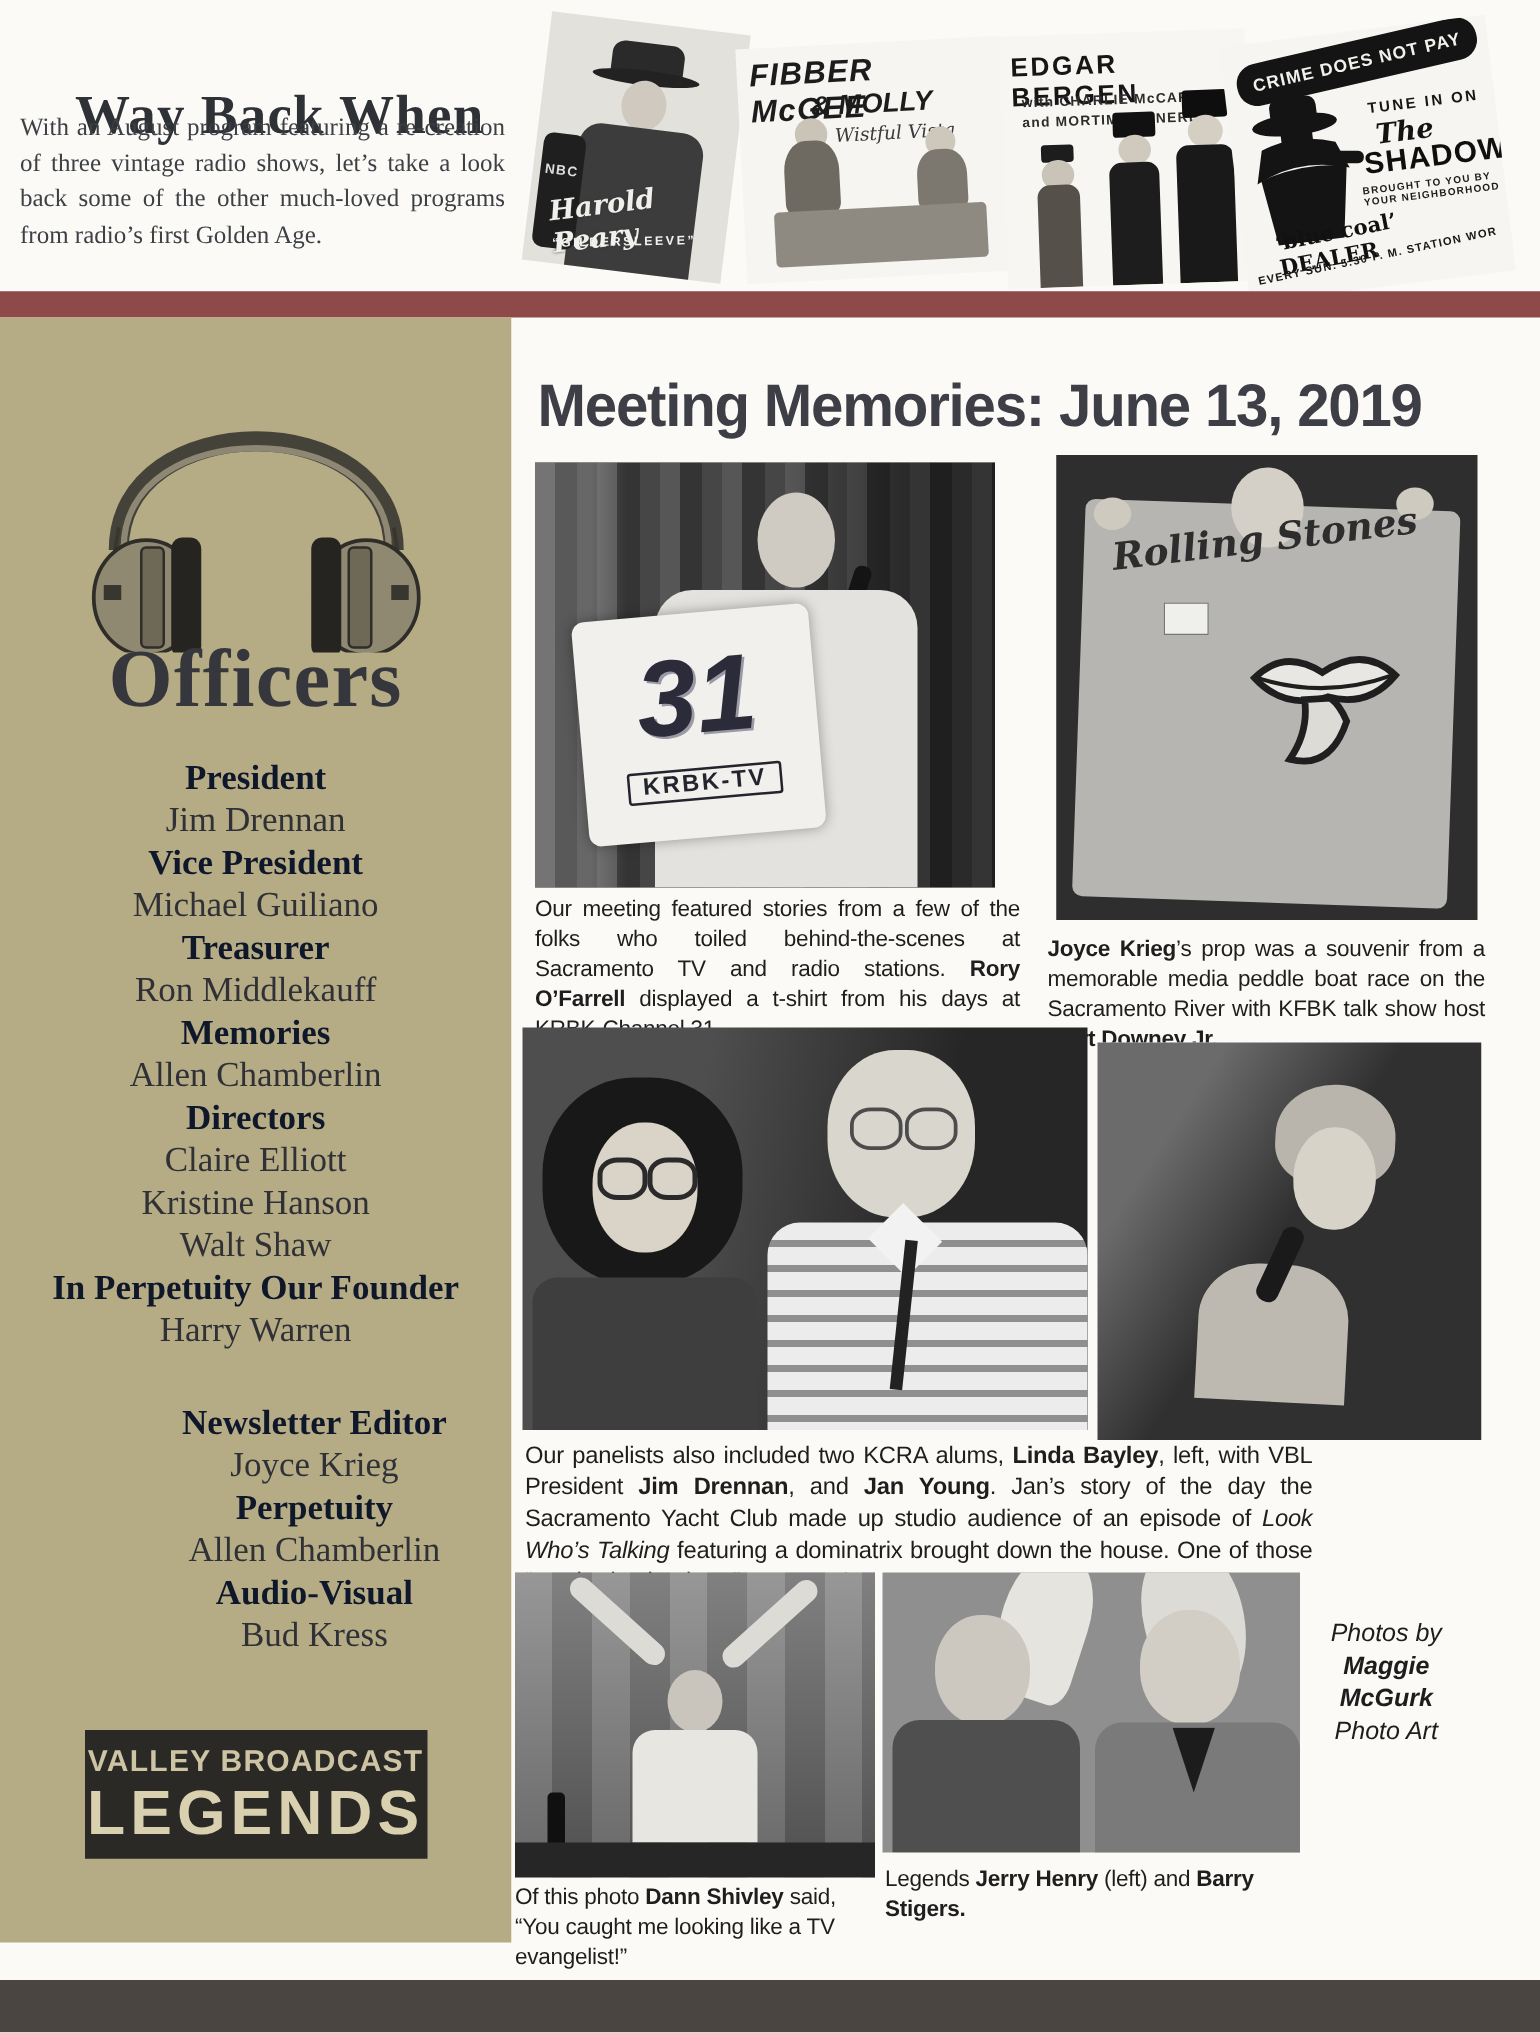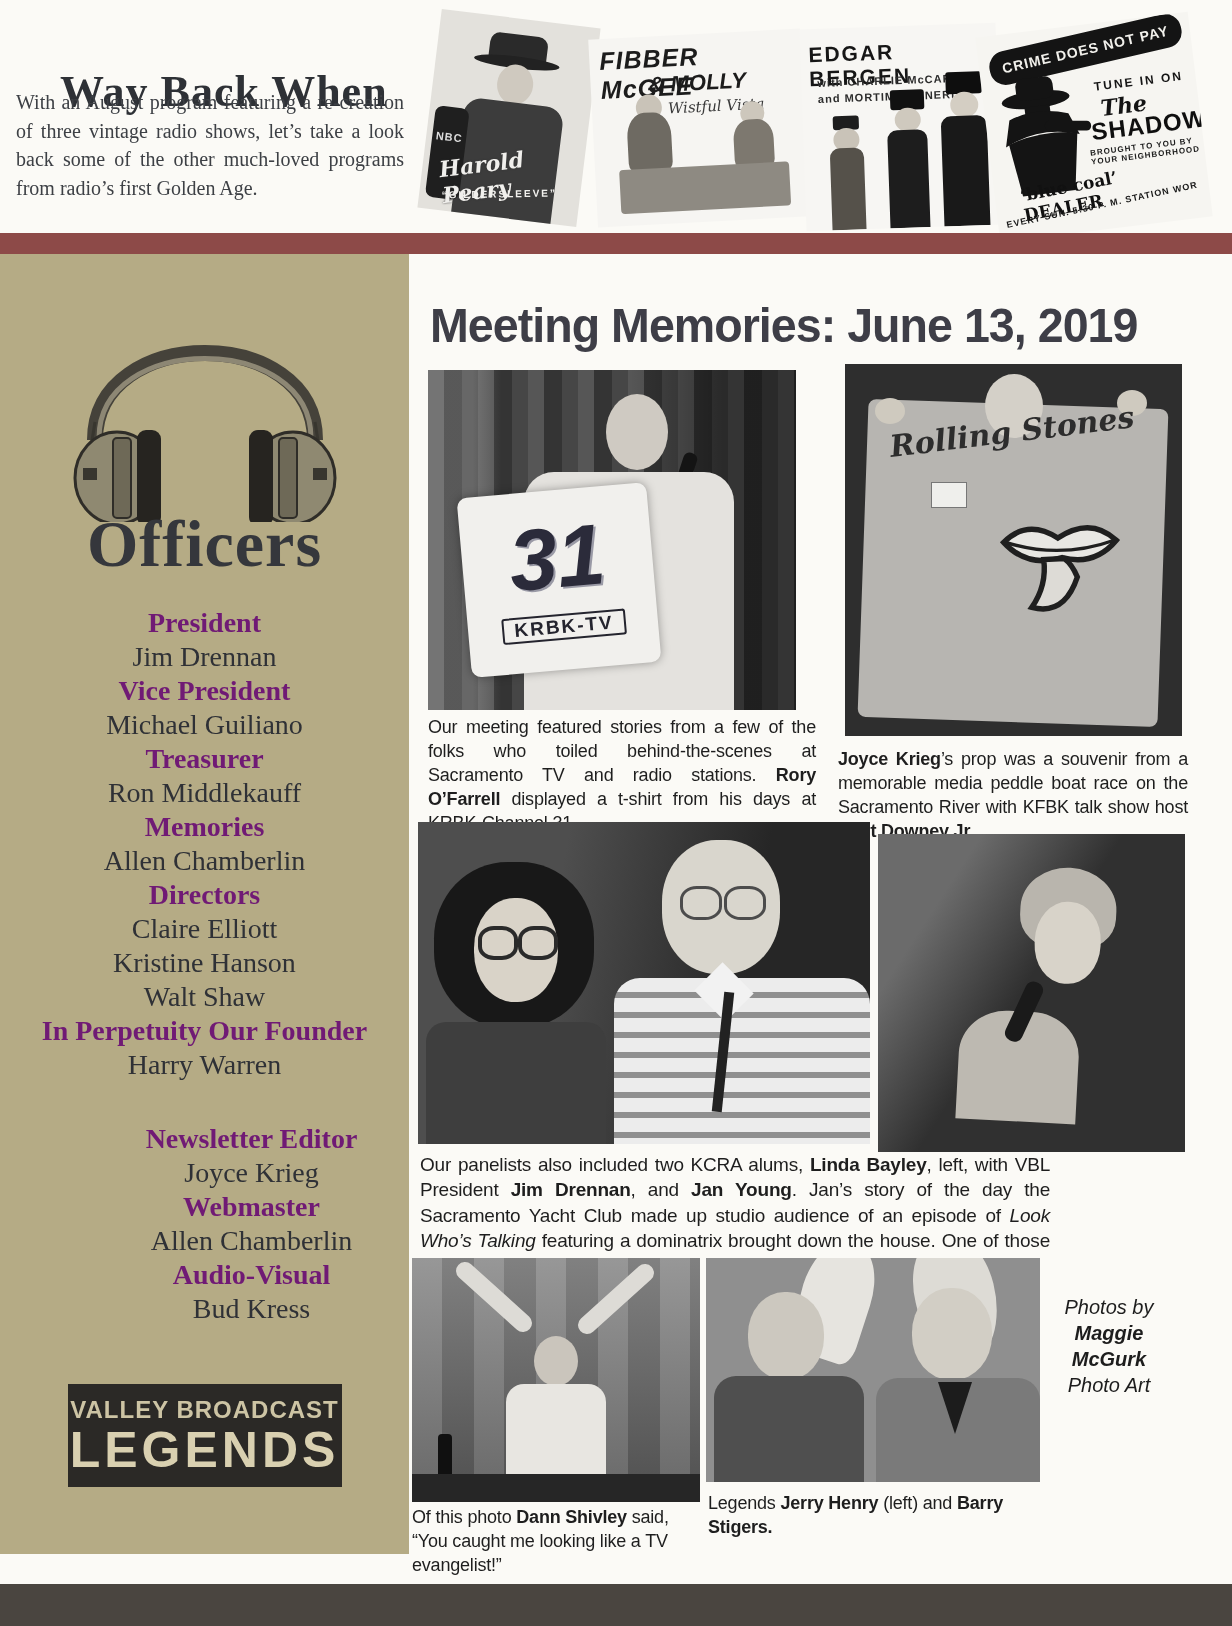--- a/index.html
+++ b/index.html
@@ -64,21 +64,21 @@
   .maroon-bar{left:0;top:233px;width:1232px;height:21px;background:#8d4a48;}
 
   
   .sidebar{left:0;top:254px;width:409px;height:1300px;background:#b5ab85;}
   .sidebar .abs-in{position:absolute;}
   .headphones{left:50%;top:18px;transform:translateX(-50%);}
   .officers-title{left:0;top:252px;width:100%;text-align:center;font-size:66px;font-weight:bold;color:#35373c;letter-spacing:1px;}
   .officers-list,.staff-list{left:0;width:100%;text-align:center;font-size:28px;line-height:34px;color:#2f3136;}
   .officers-list{top:352px;}
   .staff-list{top:868px;margin-left:47px;}
-  .off-role{font-weight:bold;color:#701a75;}
+  .off-role{font-weight:bold;color:#0f172a;}
   .off-names div{font-weight:normal;}
   .vbl-logo{left:50%;top:1130px;transform:translateX(-50%);width:274px;background:#2b2926;text-align:center;padding:12px 0 10px 0;}
   .vbl-line1{font:bold 24px "Liberation Sans",sans-serif;color:#cdc4a4;letter-spacing:1px;}
   .vbl-line2{font:bold 50px "Liberation Sans",sans-serif;color:#d9d0b0;letter-spacing:4px;line-height:1.05;}
   .vbl-address{left:0;top:1248px;width:100%;text-align:center;font-size:28px;line-height:36px;color:#2c2e33;}
 
   .footer-bar{left:0;top:1584px;width:1232px;height:42px;background:#4a4540;}
 
   
   .mm-heading{left:430px;top:298px;width:760px;font:bold 48px "Liberation Sans",sans-serif;
@@ -292,21 +292,21 @@
         </div>
       </div>
 
     <div class="abs-in staff-list">
 
         <div class="off-role">Newsletter Editor</div>
         <div class="off-names">
           <div>Joyce Krieg</div>
         </div>
 
-        <div class="off-role">Webmaster</div>
+        <div class="off-role">Perpetuity</div>
         <div class="off-names">
           <div>Allen Chamberlin</div>
         </div>
 
         <div class="off-role">Audio-Visual</div>
         <div class="off-names">
           <div>Bud Kress</div>
         </div>
       </div>
 

